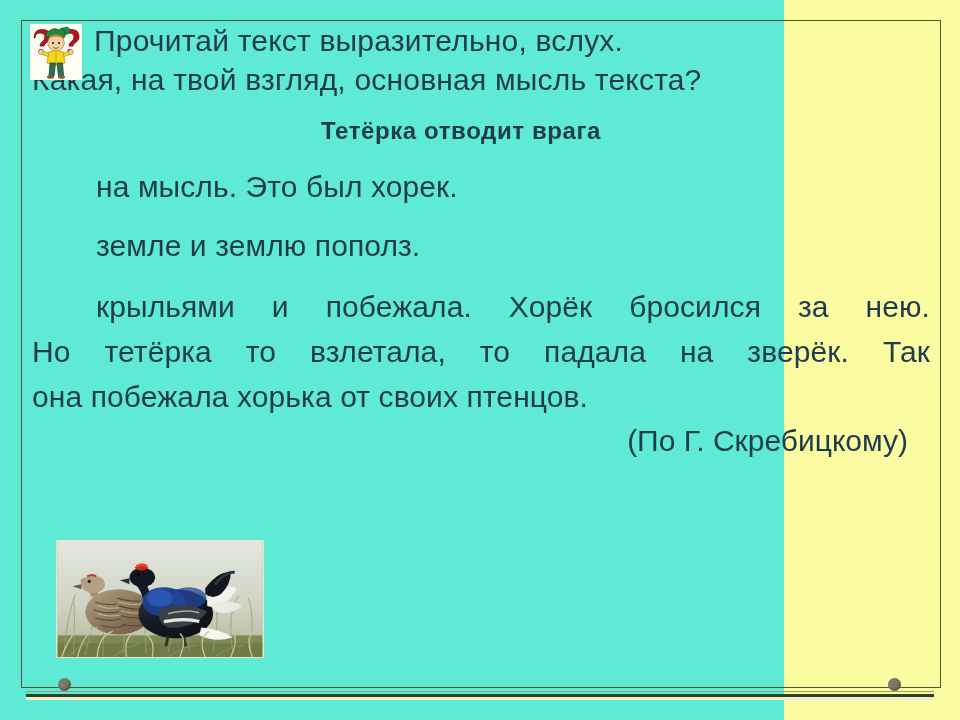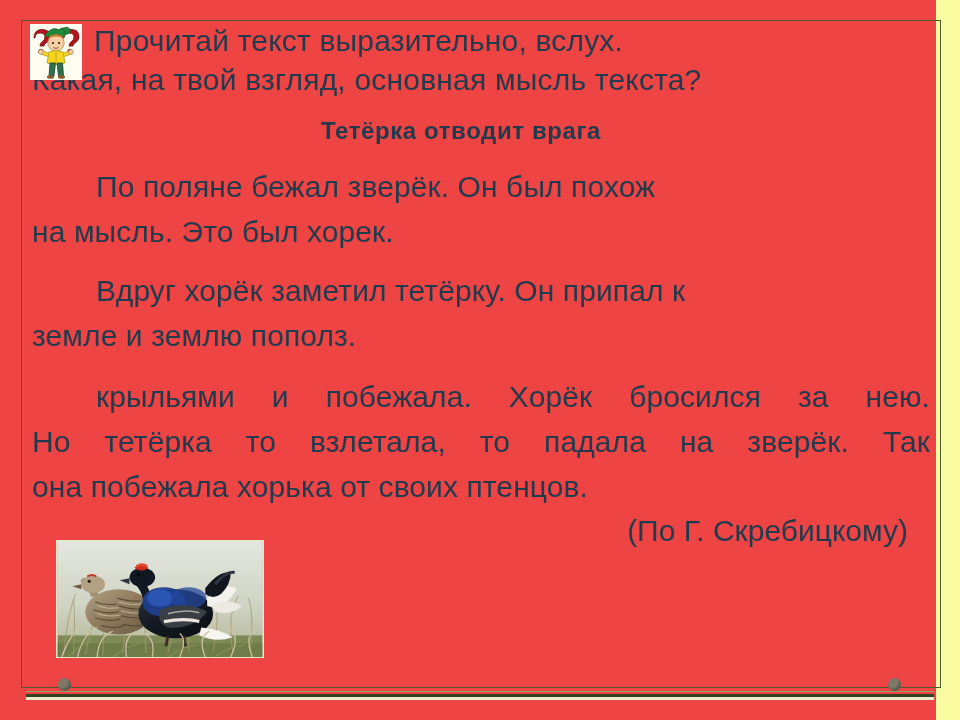--- a/index.html
+++ b/index.html
@@ -10,23 +10,23 @@
     overflow: hidden;
   }
   body {
     background: #fbfba2;
     font-family: "Liberation Sans", "DejaVu Sans", sans-serif;
     color: #1f3b4d;
   }
 
   #slide {
     position: relative;
-    width: 936px;
+    width: 784px;
     height: 720px;
-    background: #ef4444;
+    background: #5eead4;
   }
 
   
   #frame {
     position: absolute;
     left: 21px;
     top: 20px;
     width: 920px;
     height: 668px;
     border: 1.5px solid #4d5b2e;
@@ -211,30 +211,24 @@
         </svg>
       </span>
 
       <div class="prompt-line1">Прочитай  текст  выразительно, вслух.</div>
       <div class="prompt-line2">Какая,  на  твой  взгляд, основная мысль текста?</div>
     </div>
 
     <div class="story-title">Тетёрка  отводит  врага</div>
 
     <div class="para">
-      <span class="jline stretch indent">
-        <span>По  поляне  бежал  зверёк.  Он  был  похож</span>
-      </span>
       <span class="jline">на  мысль. Это  был  хорек.</span>
     </div>
 
     <div class="para">
-      <span class="jline stretch indent">
-        <span>Вдруг  хорёк  заметил  тетёрку.  Он  припал  к</span>
-      </span>
       <span class="jline">земле   и  землю  пополз.</span>
     </div>
 
     <div class="para last-para">
       <span class="jline">крыльями  и  побежала.  Хорёк  бросился  за  нею.</span>
       <span class="jline">Но  тетёрка  то  взлетала,  то  падала  на  зверёк.   Так</span>
       <span class="jline">она  побежала  хорька  от  своих  птенцов.</span>
     </div>
 
     <div class="attribution">(По  Г. Скребицкому)</div>

